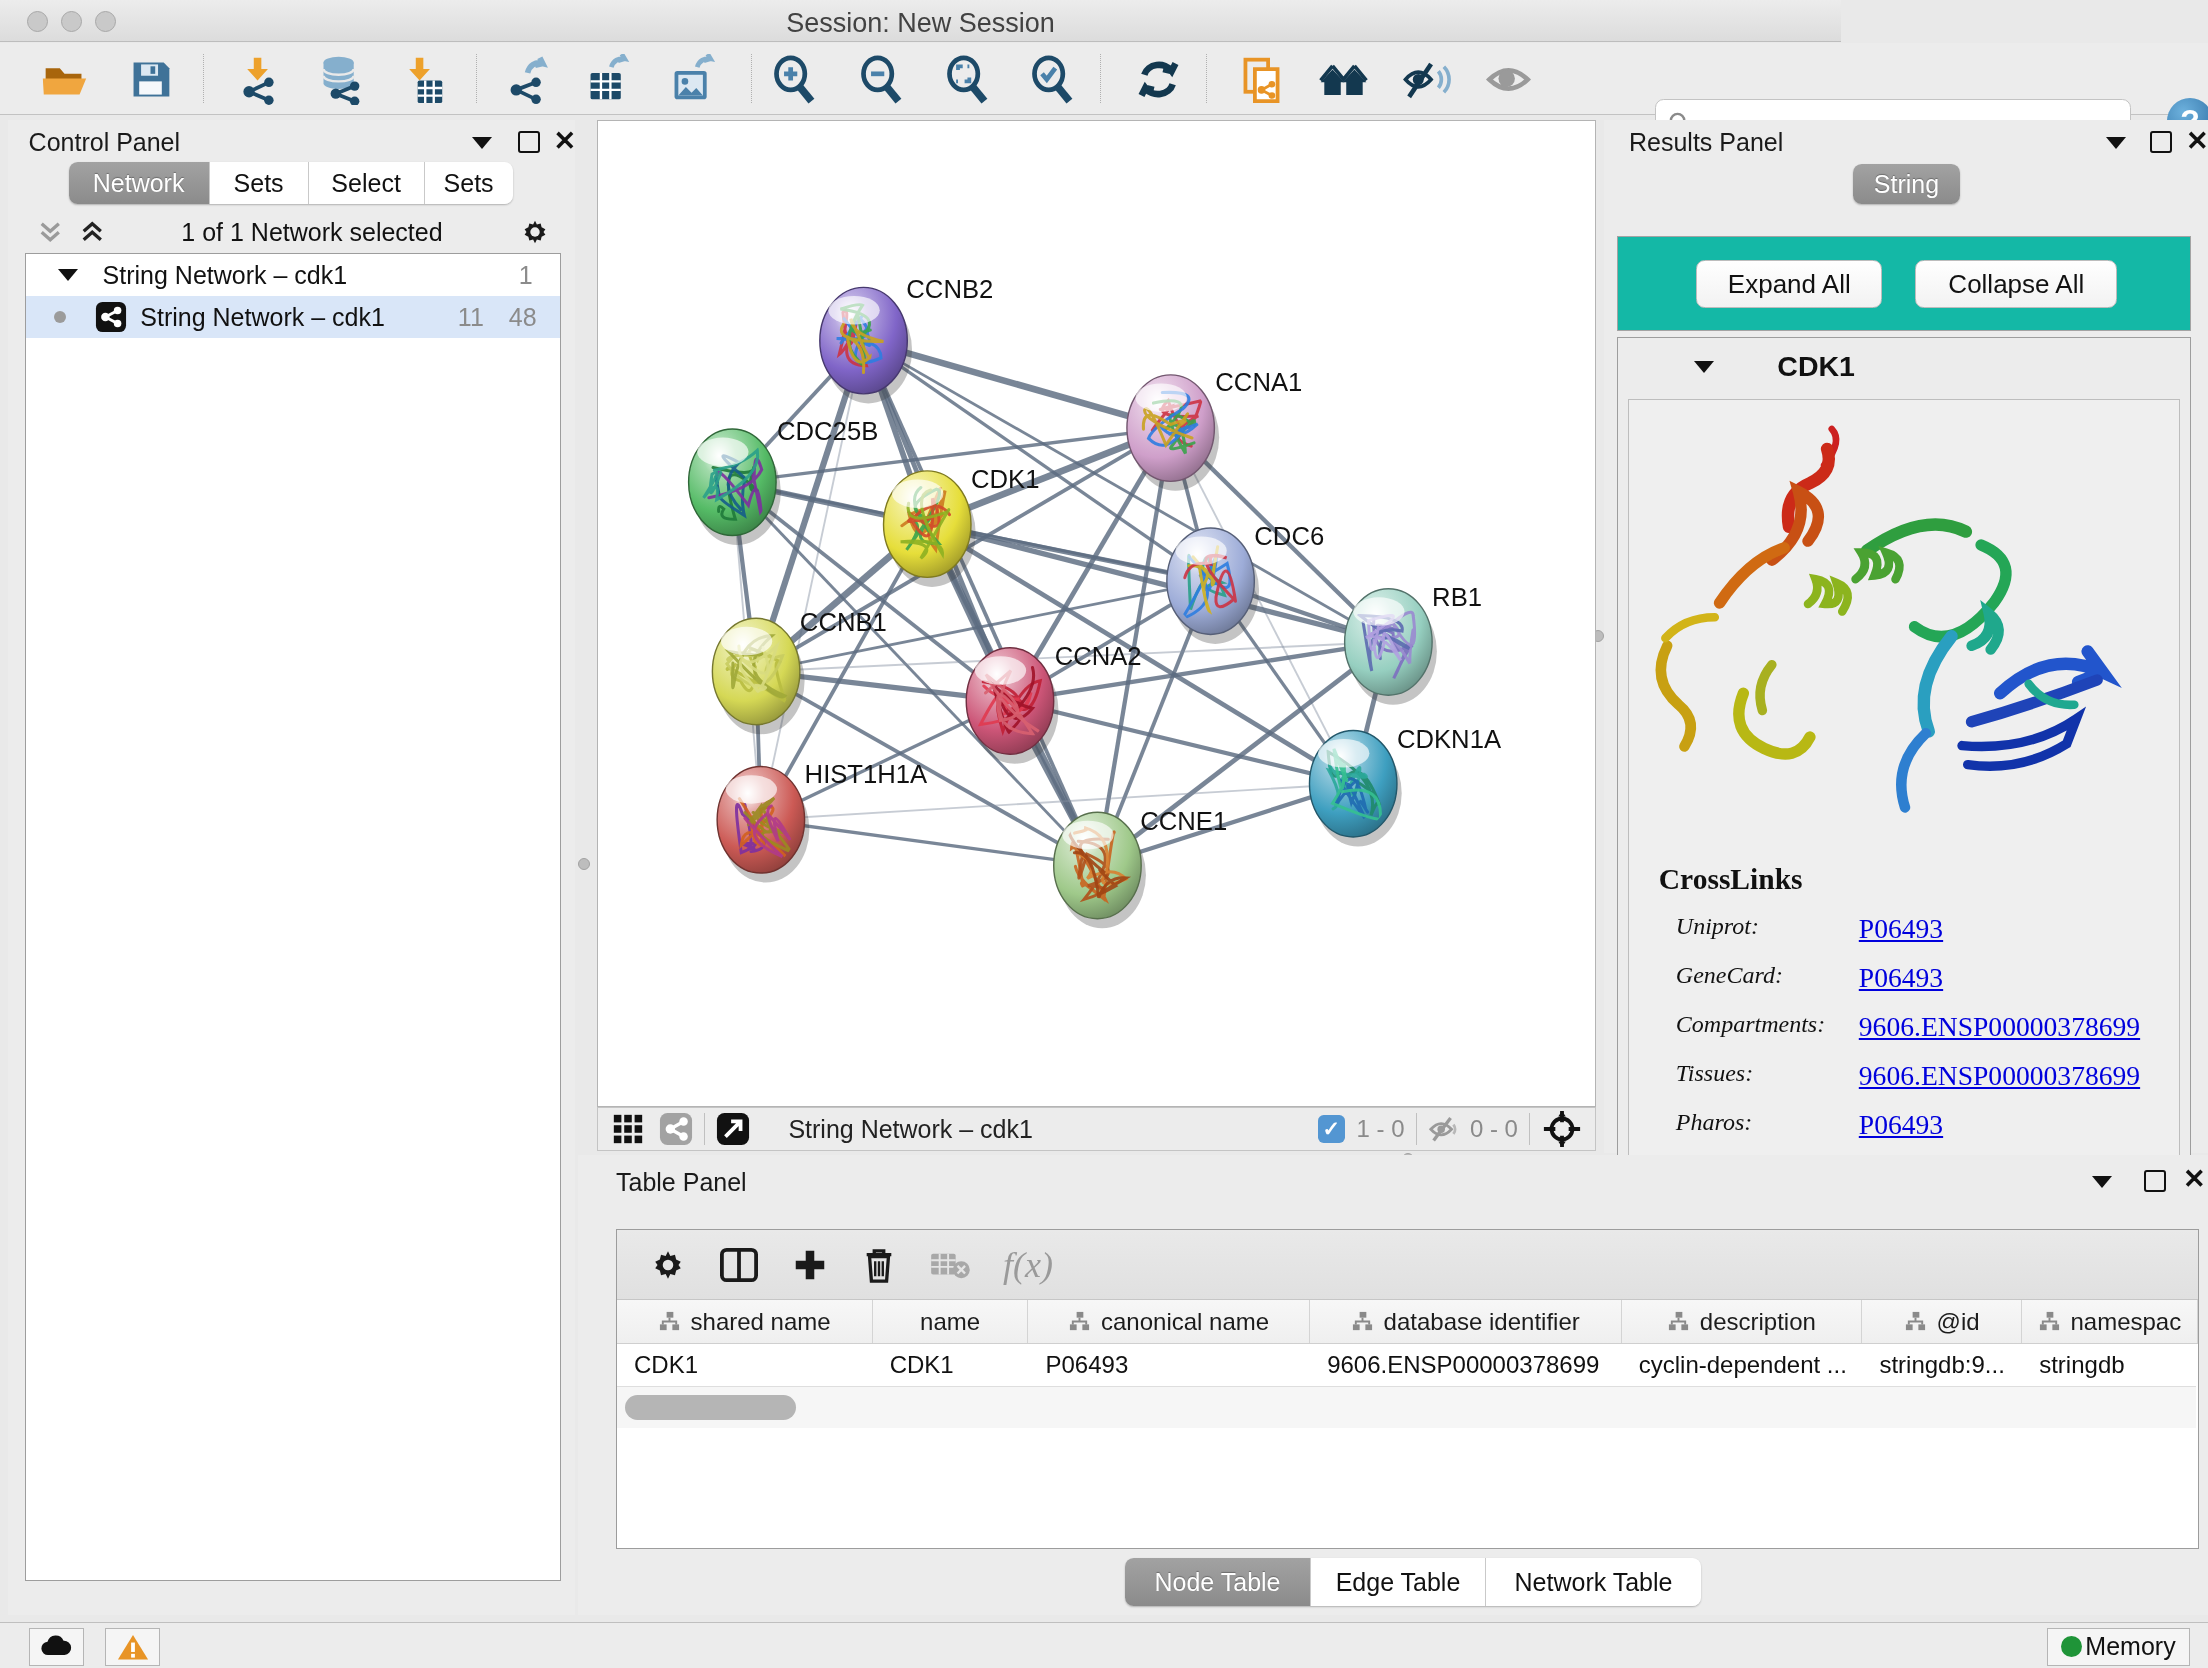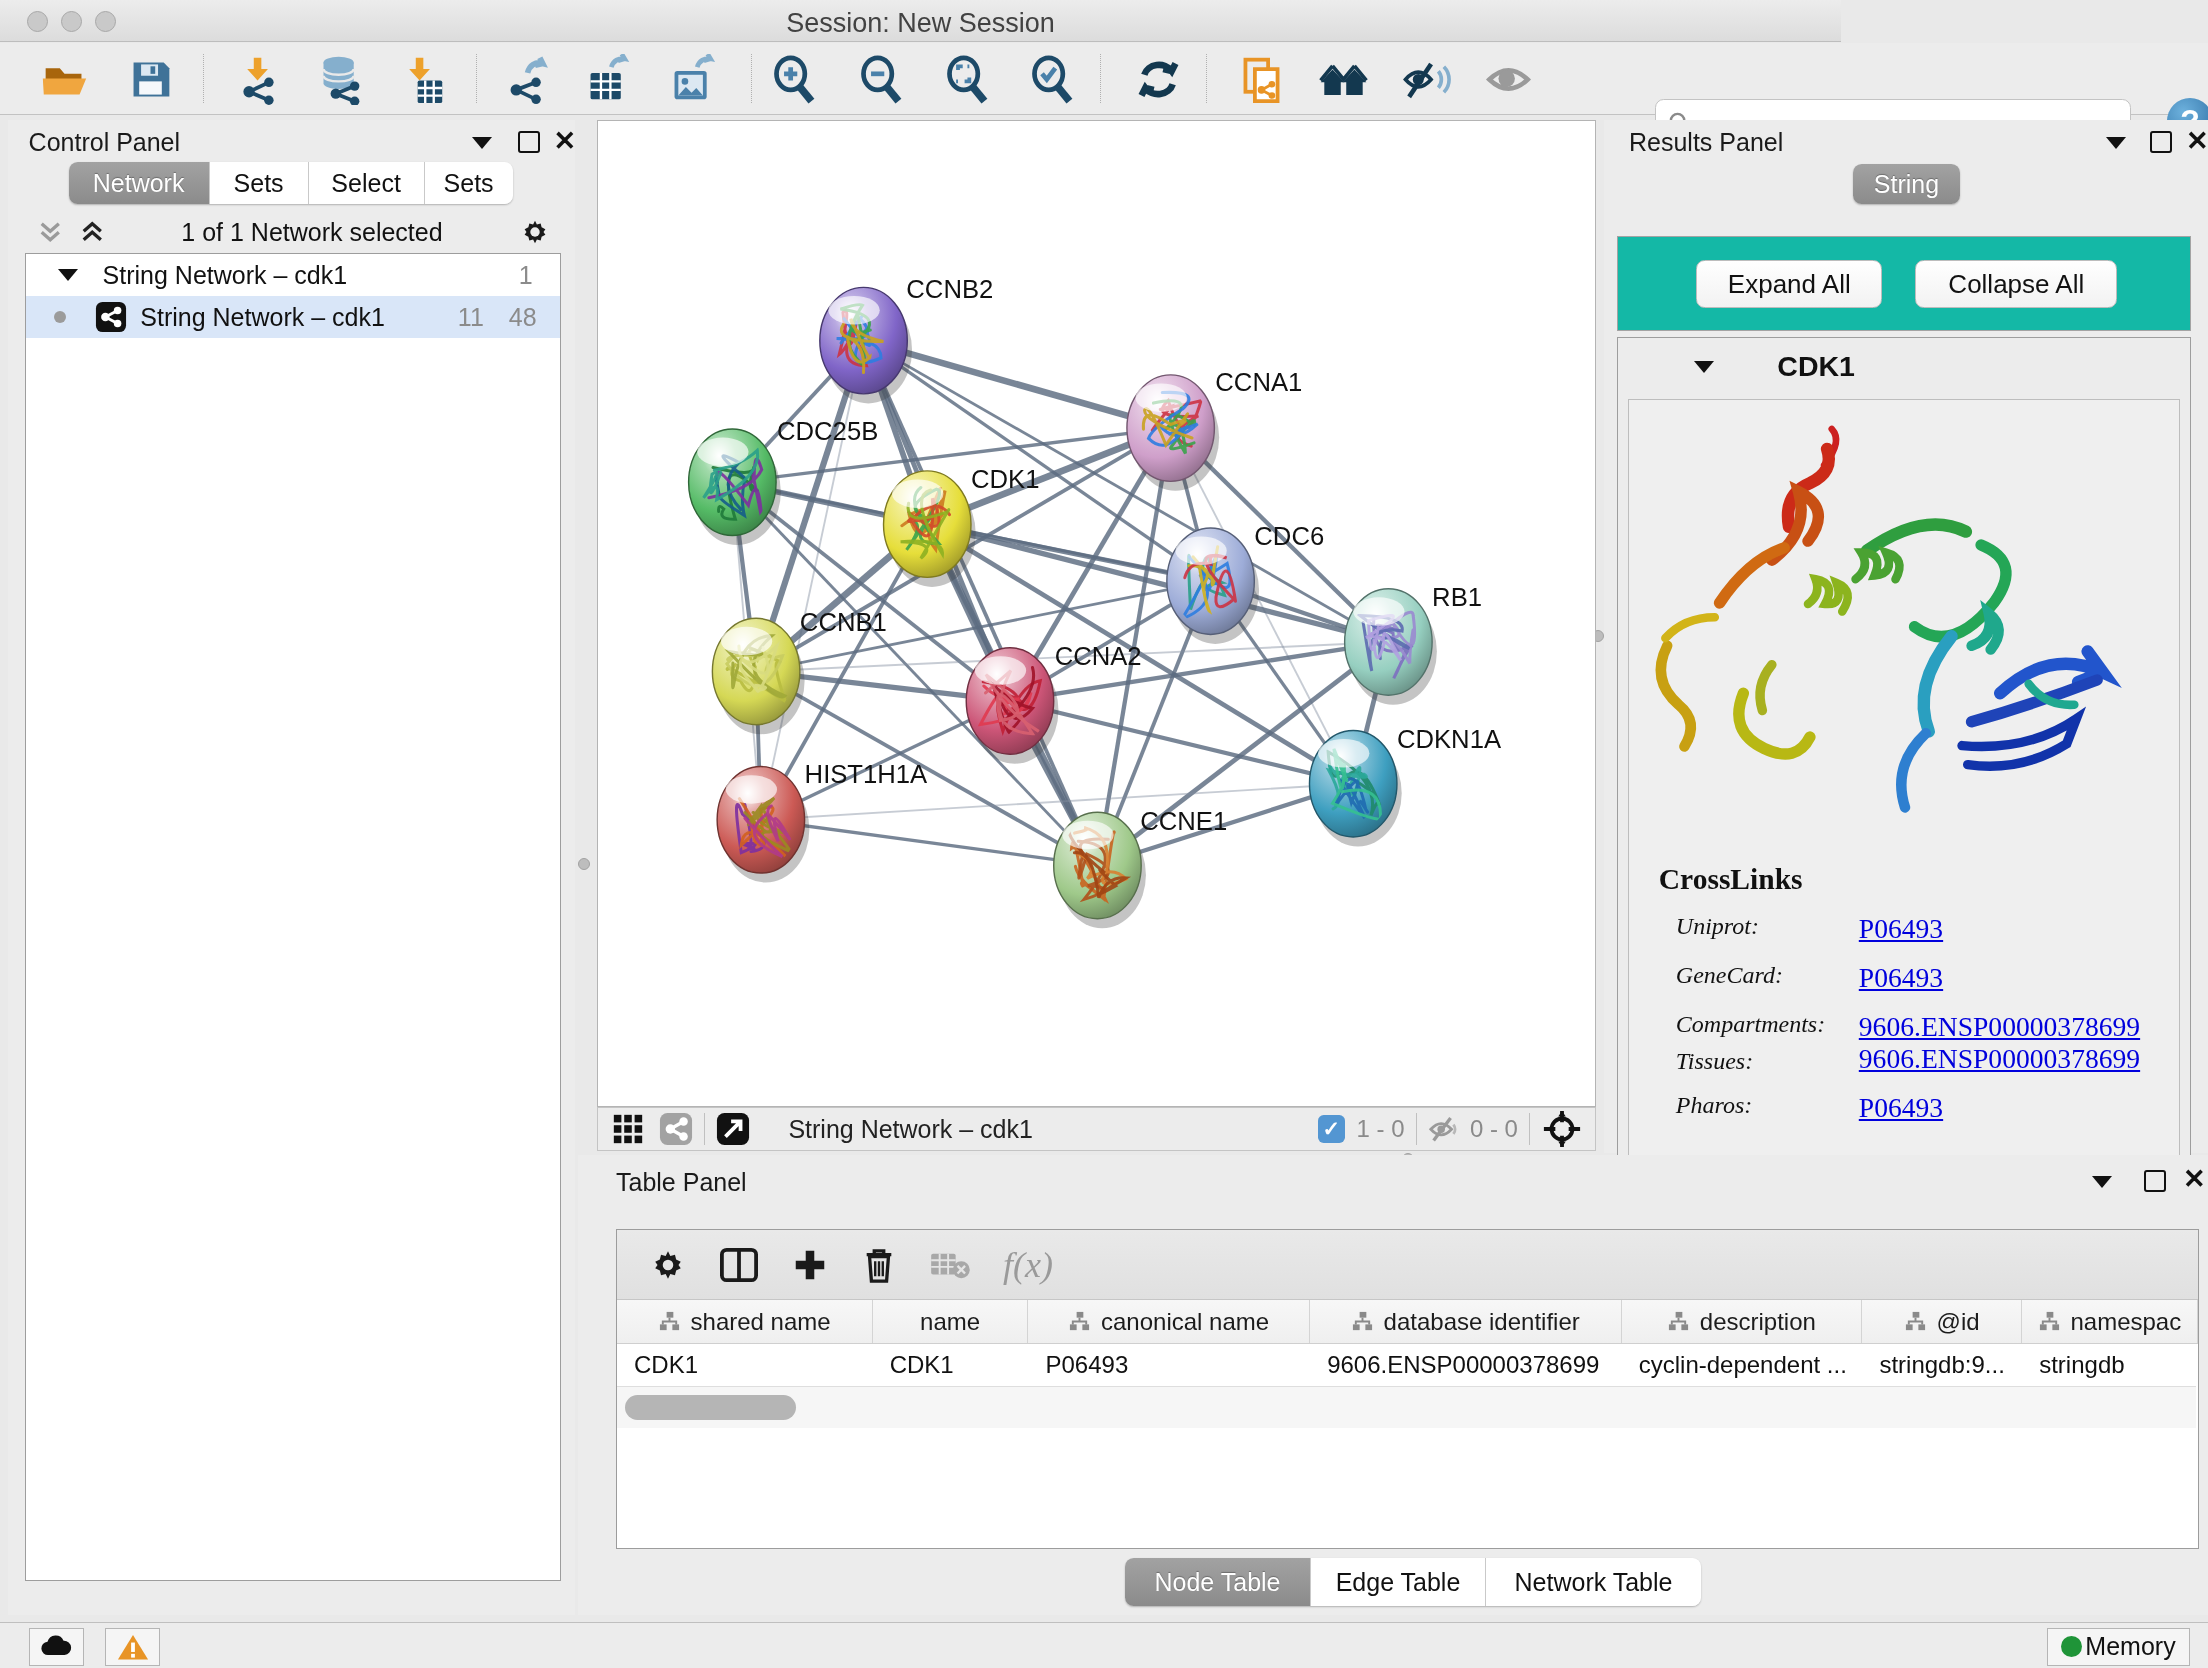--- a/index.html
+++ b/index.html
@@ -698,21 +698,21 @@
                 <a class="serif xl-link" href="#">P06493</a>
               </div>
               <div style="display: flex; margin-top: 17px;">
                 <span class="serif xl-label" style="width: 200px; padding-left: 17px;">GeneCard:</span>
                 <a class="serif xl-link" href="#">P06493</a>
               </div>
               <div style="display: flex; margin-top: 17px;">
                 <span class="serif xl-label" style="width: 200px; padding-left: 17px;">Compartments:</span>
                 <a class="serif xl-link" href="#">9606.ENSP00000378699</a>
               </div>
-              <div style="display: flex;  align-items: flex-end;">
+              <div style="display: flex; margin-top: 17px;">
                 <span class="serif xl-label" style="width: 200px; padding-left: 17px;">Tissues:</span>
                 <a class="serif xl-link" href="#">9606.ENSP00000378699</a>
               </div>
               <div style="display: flex; margin-top: 17px;">
                 <span class="serif xl-label" style="width: 200px; padding-left: 17px;">Pharos:</span>
                 <a class="serif xl-link" href="#">P06493</a>
               </div>
             </div>
         </div>
       </div>

